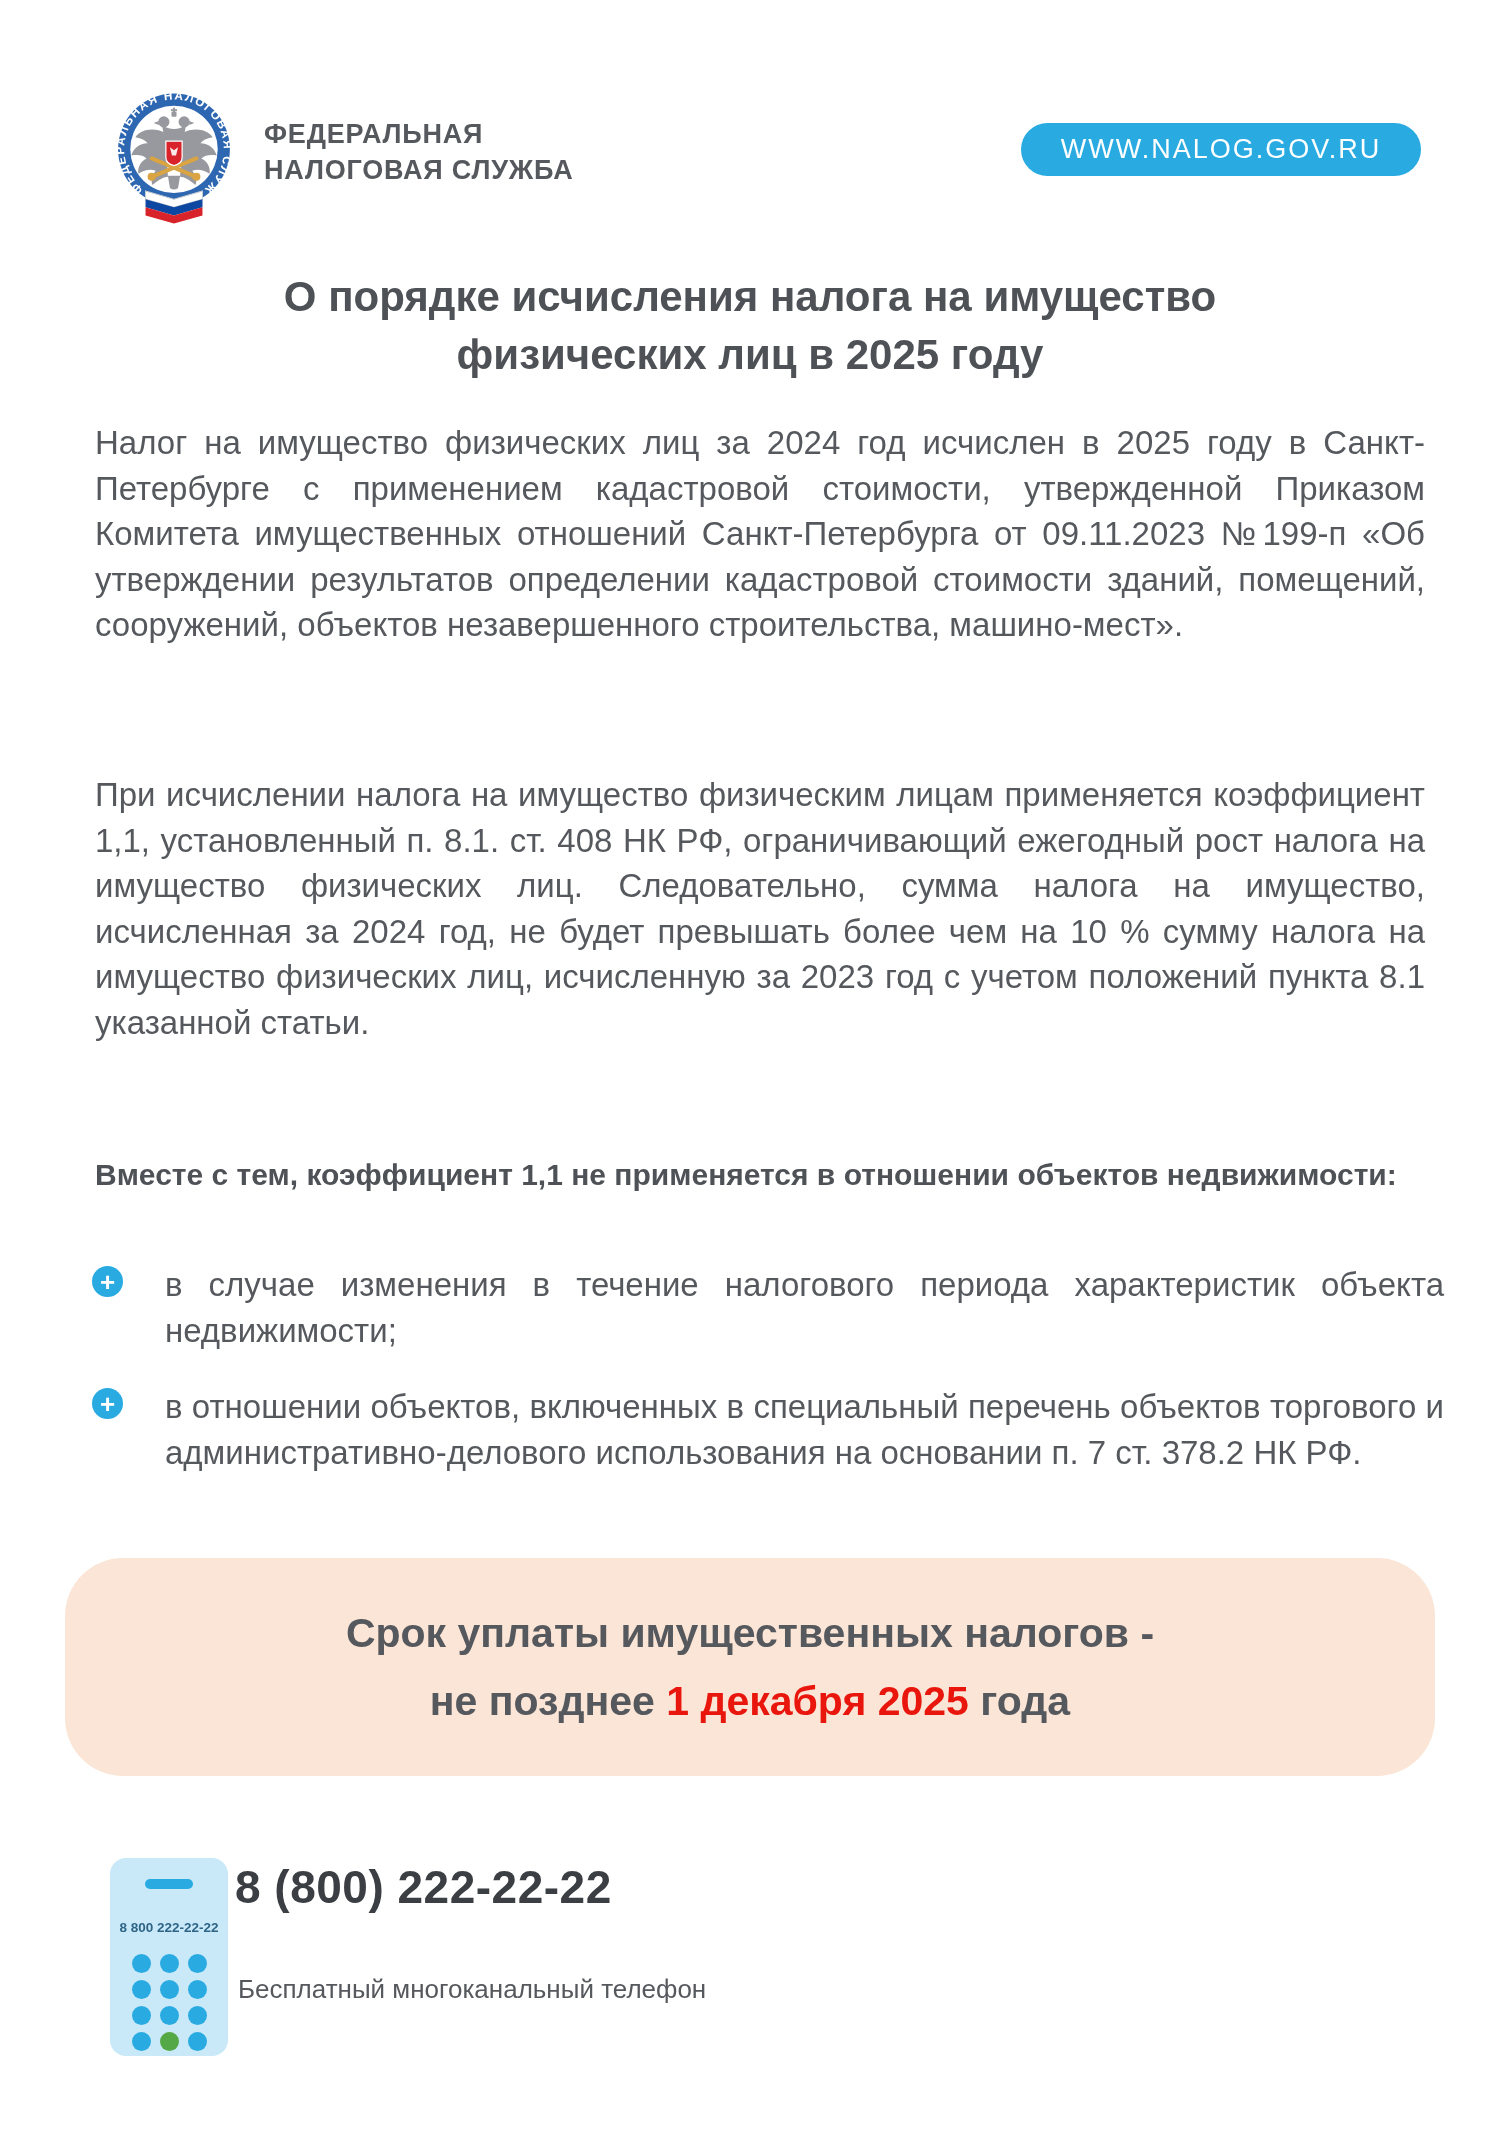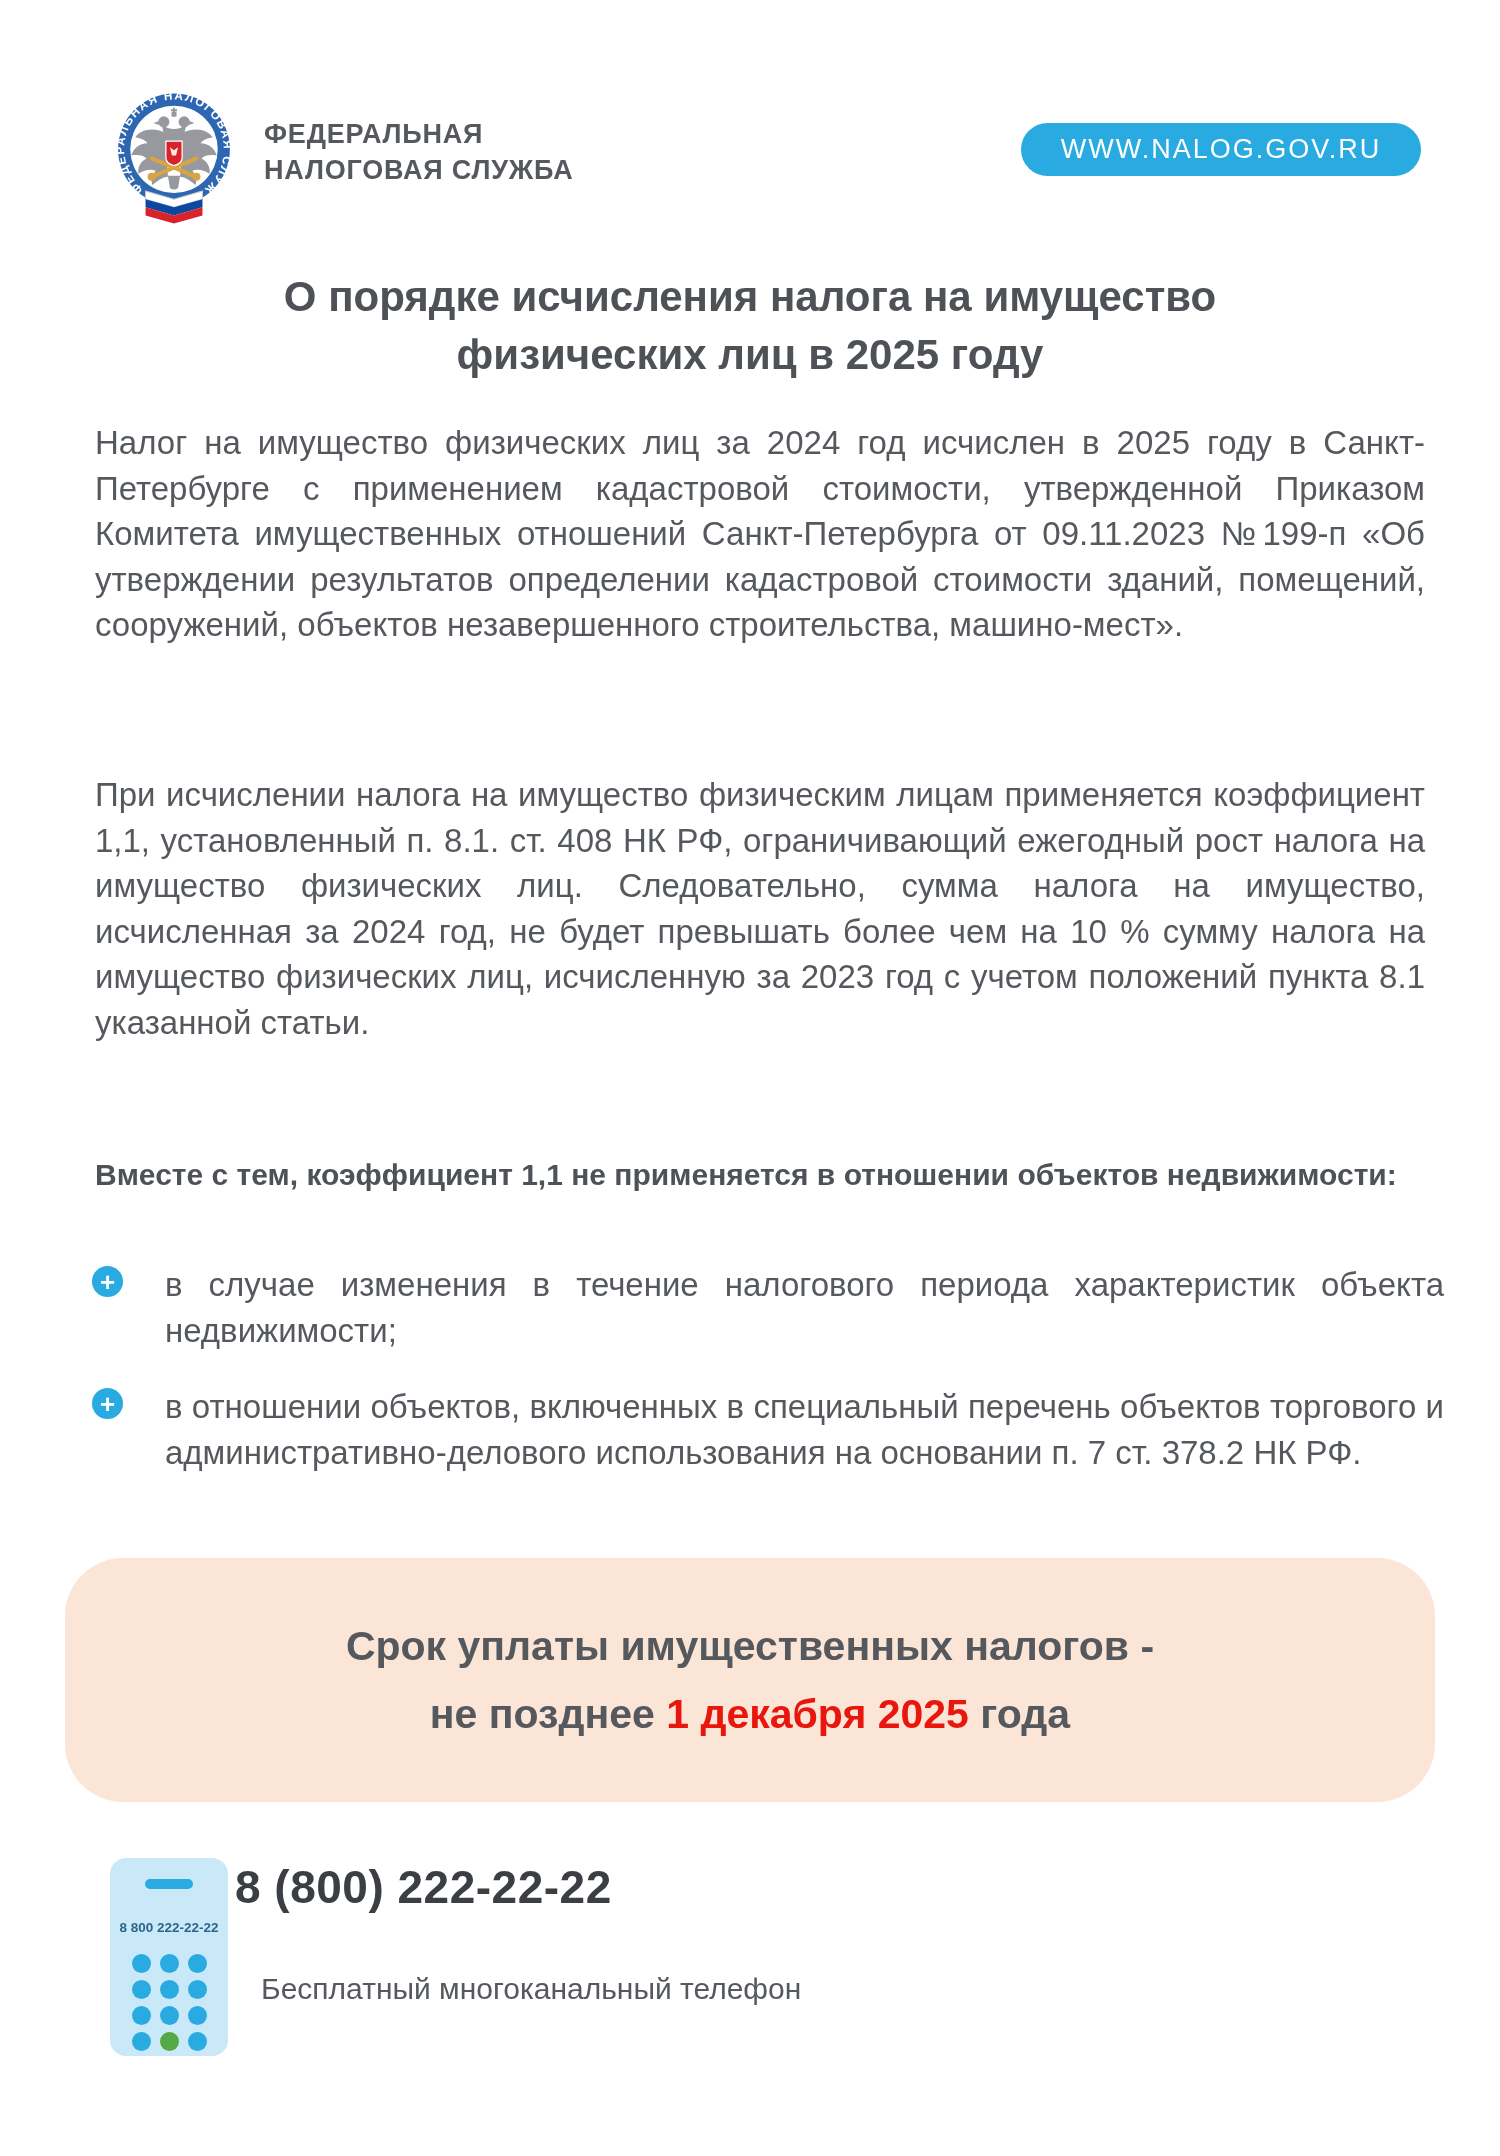--- a/index.html
+++ b/index.html
@@ -70,21 +70,21 @@
   }
   .bullet-text {
     display: block; margin-left: 73px; width: 1279px;
     font-size: 33px; line-height: 45.5px;
     text-align: justify; color: #55585D;
   }
 
   
   .deadline-box {
     position: absolute; left: 65px; top: 1558px;
-    width: 1370px; height: 244px;
+    width: 1370px; height: 218px;
     background: #FBE5D6; border-radius: 58px;
     display: flex; flex-direction: column;
     align-items: center; justify-content: center;
     gap: 20px;
   }
   .deadline-line {
     font-size: 41px; font-weight: 700; color: #55585D;
     line-height: 48px; text-align: center;
   }
   .deadline-red { color: #E8160C; }
@@ -114,21 +114,21 @@
   .key-dot { width: 19px; height: 19px; border-radius: 50%; background: #29ABE2; }
   .key-dot.green { background: #54A946; }
   .phone-number-big {
     position: absolute; left: 235px; top: 1860px;
     font-size: 46px; font-weight: 800; color: #3B3E43;
     letter-spacing: 0.5px;
     text-align: center;
   }
   .phone-desc {
     position: absolute; left: 238px; top: 1972px;
-    font-size: 30px; line-height: 34px; color: #55585D; margin-left: 23px;
+    font-size: 26px; line-height: 34px; color: #55585D;
   }
 </style>
 </head>
 <body>
 
 <div class="page">
 
   <div class="header">
 
     <div class="logo-wrap">

